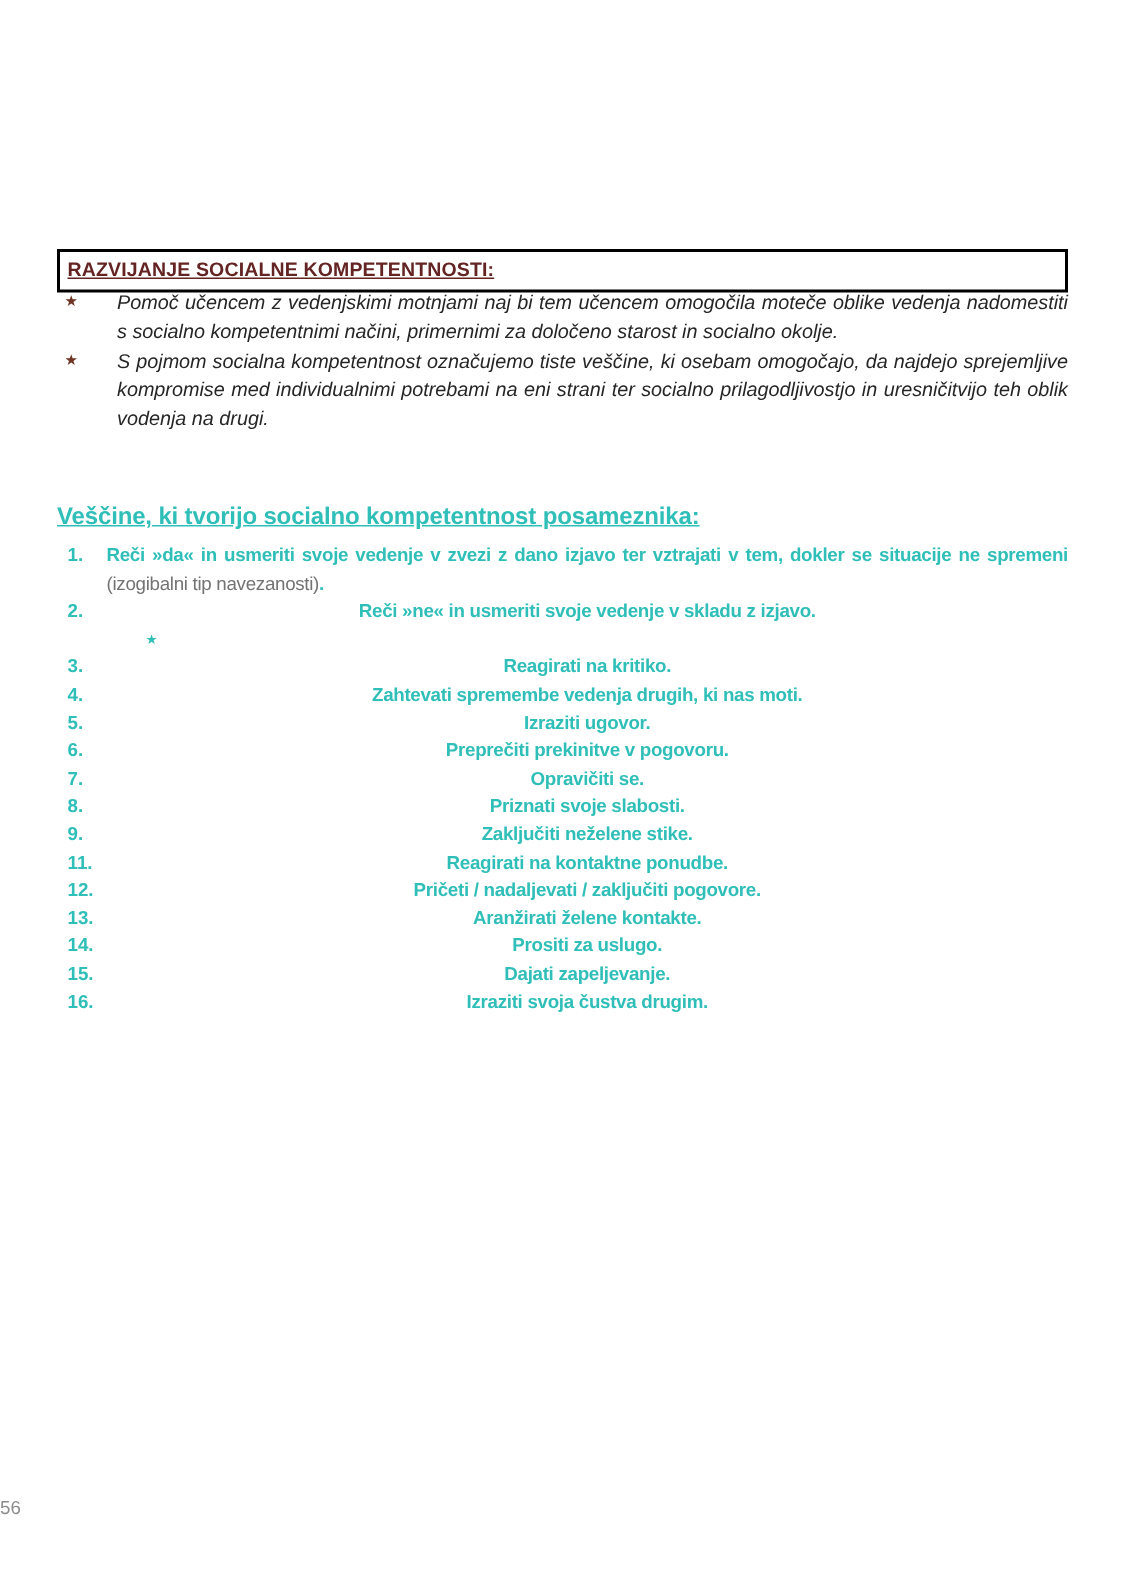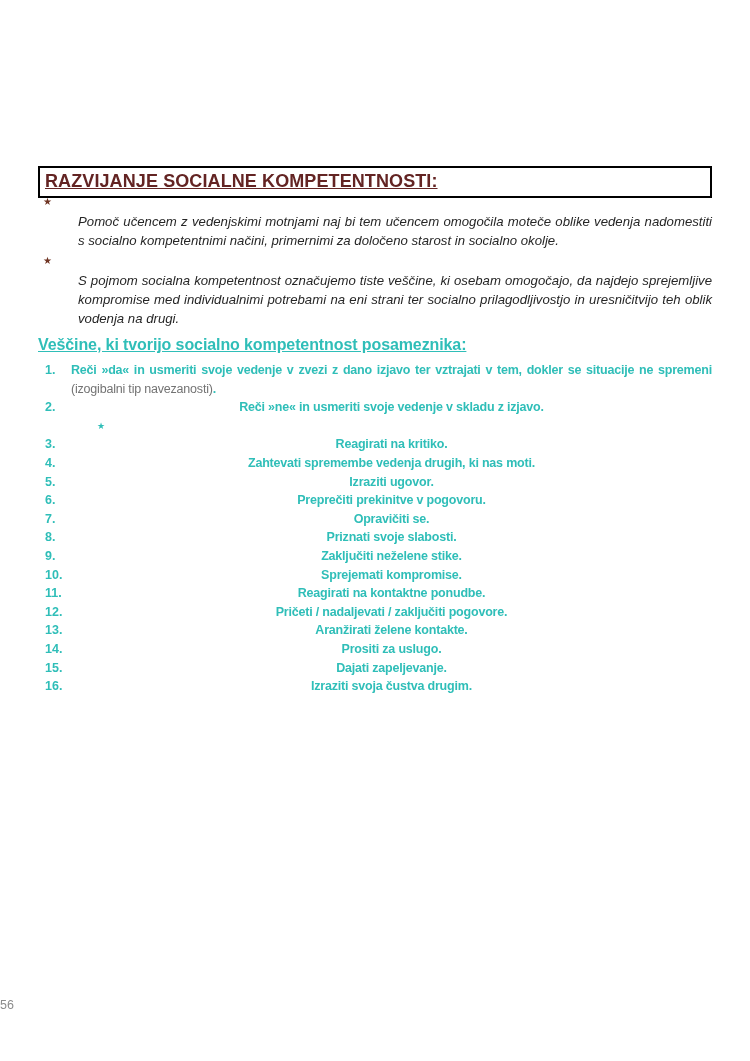--- a/index.html
+++ b/index.html
@@ -22,21 +22,21 @@
     left: 38px; top: 166px;
     width: 674px;
     box-sizing: border-box;
     border: 2px solid #000000;
     padding: 3px 5px 4px 5px;
     background: #ffffff;
   }
   .title-text {
     color: #632423;
     font-weight: 700;
-    font-size: 18px;
+    font-size: 13px;
     text-decoration: underline;
     letter-spacing: 0.1px;
     white-space: nowrap;
   }
 
   
   .intro {
     position: absolute;
     left: 38px; top: 192px;
     width: 674px;
@@ -51,21 +51,20 @@
     font-size: 10px;
     line-height: 19.3px;
   }
   .bullet-text {
     flex: 1;
     font-style: italic;
     font-size: 13.2px;
     line-height: 19.3px;
     text-align: justify;
     color: #262626;
-    margin-top: 20px;
   }
 
   
   .skills {
     position: absolute;
     left: 38px; top: 336px;
     width: 674px;
   }
   .skills-heading {
     color: #2fbeb8;
@@ -186,24 +185,20 @@
     </div>
     <div class="item-row">
       <span class="item-num">8.</span>
       <div class="item-text">Priznati svoje slabosti.</div>
     </div>
     <div class="item-row">
       <span class="item-num">9.</span>
       <div class="item-text">Zaključiti neželene stike.</div>
     </div>
     <div class="item-row">
-      <span class="item-num">10.</span>
-      <div class="item-text">Sprejemati kompromise.</div>
-    </div>
-    <div class="item-row">
       <span class="item-num">11.</span>
       <div class="item-text">Reagirati na kontaktne ponudbe.</div>
     </div>
     <div class="item-row">
       <span class="item-num">12.</span>
       <div class="item-text">Pričeti / nadaljevati / zaključiti pogovore.</div>
     </div>
     <div class="item-row">
       <span class="item-num">13.</span>
       <div class="item-text">Aranžirati želene kontakte.</div>

